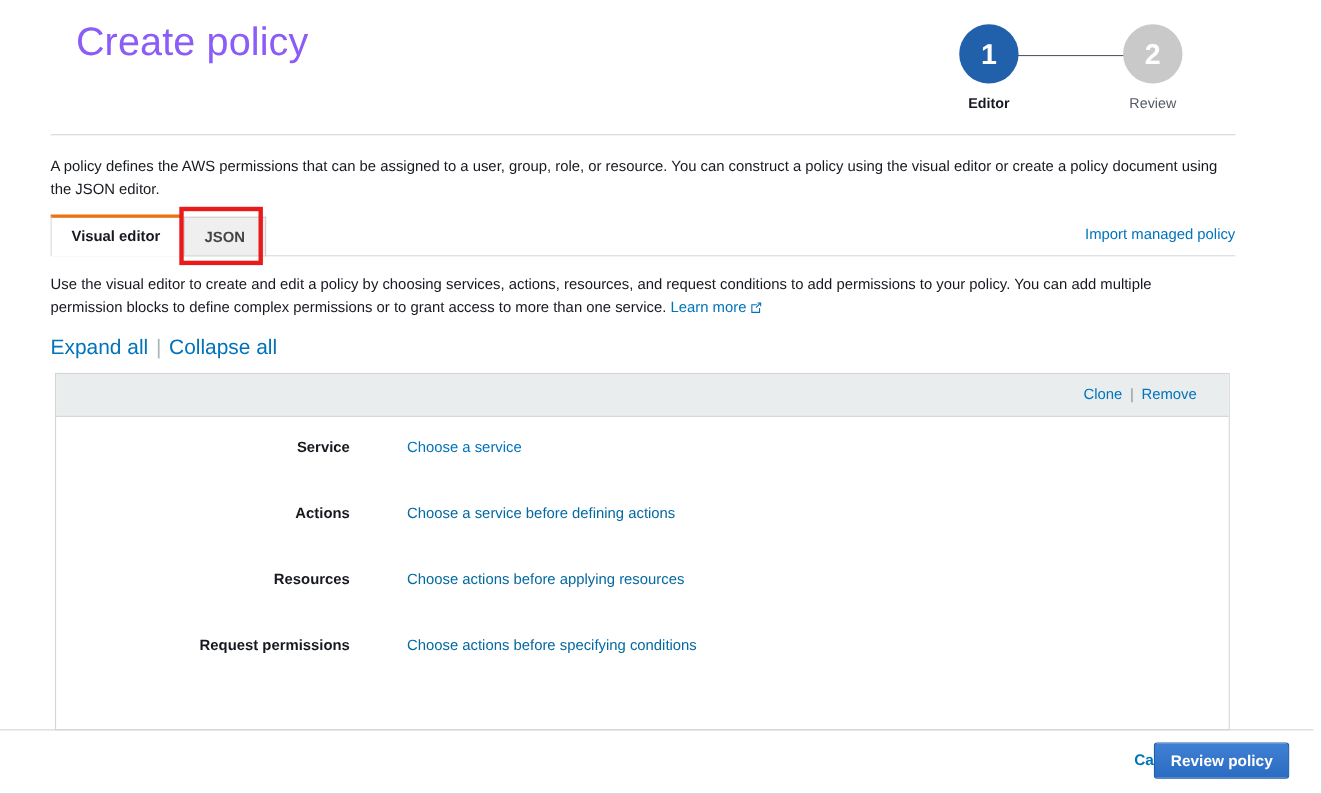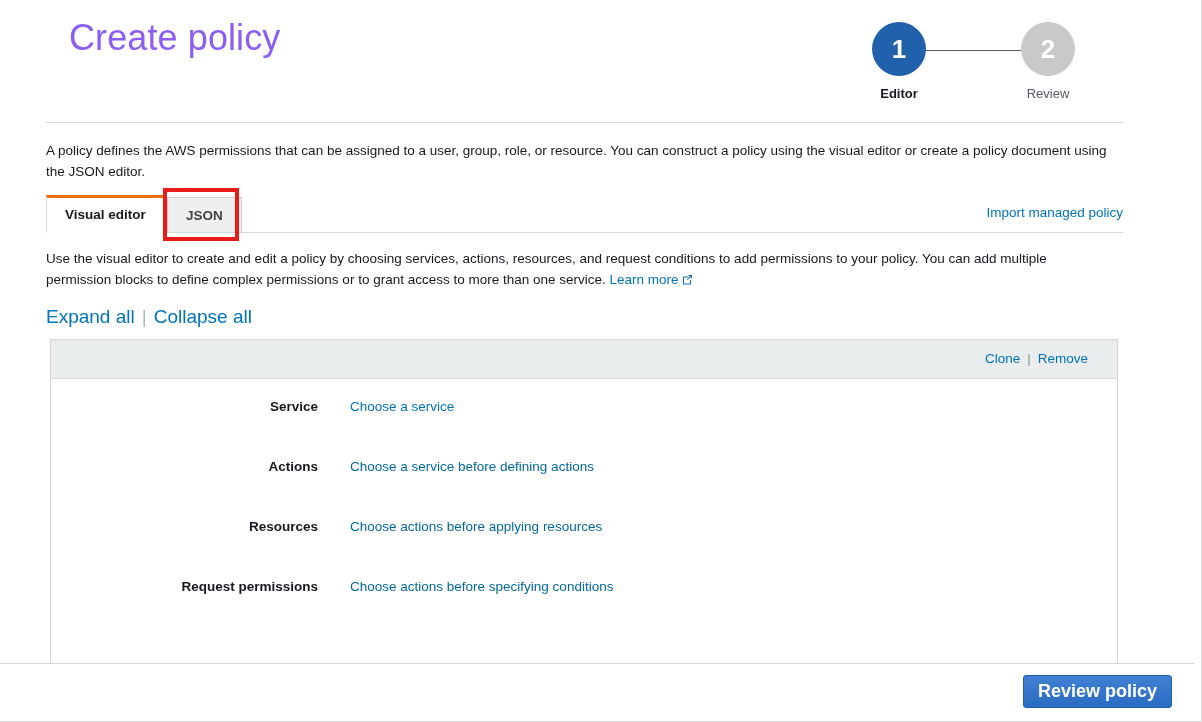--- a/index.html
+++ b/index.html
@@ -263,20 +263,21 @@
     color: #879596;
     padding: 0 7px;
   }
   .panel-body {
     padding: 18px 0 26px 0;
   }
   .form-row {
     display: flex;
     align-items: flex-start;
     height: 60px;
+    gap: 20px;
   }
   .form-label {
     width: 267px;
     text-align: right;
     font-size: 13.5px;
     font-weight: 700;
     color: #16191f;
     padding-right: 0;
     box-sizing: border-box;
     line-height: 19px;
@@ -317,21 +318,21 @@
   .review-btn {
     position: absolute;
     right: 22px;
     top: 11px;
     height: 33px;
     padding: 0 14px;
     border: 1px solid #1f5fa8;
     border-radius: 3px;
     background: linear-gradient(to bottom, #4080d4 0%, #2a6cc3 100%);
     color: #ffffff;
-    font-size: 18px;
+    font-size: 14px;
     font-weight: 700;
     font-family: "Liberation Sans", sans-serif;
     line-height: 31px;
     cursor: pointer;
     white-space: nowrap;
     box-sizing: border-box;
   }
 </style>
 </head>
 <body>

